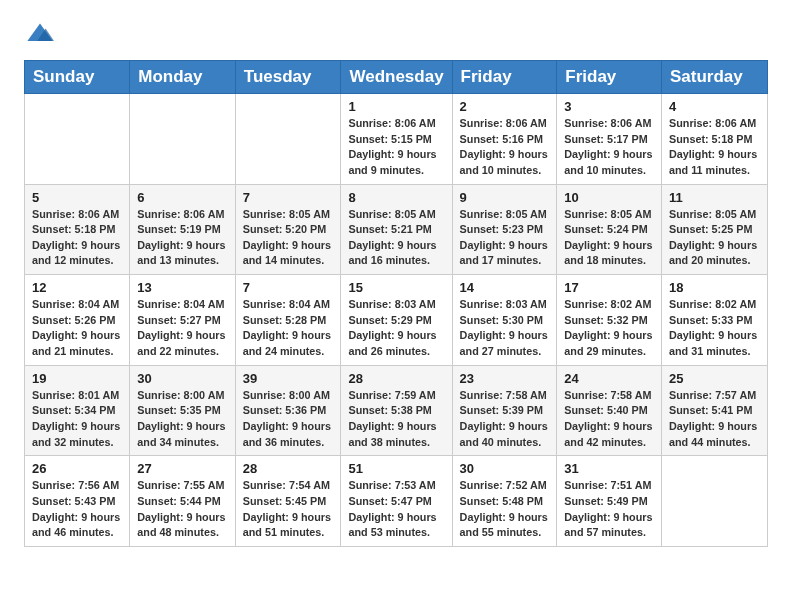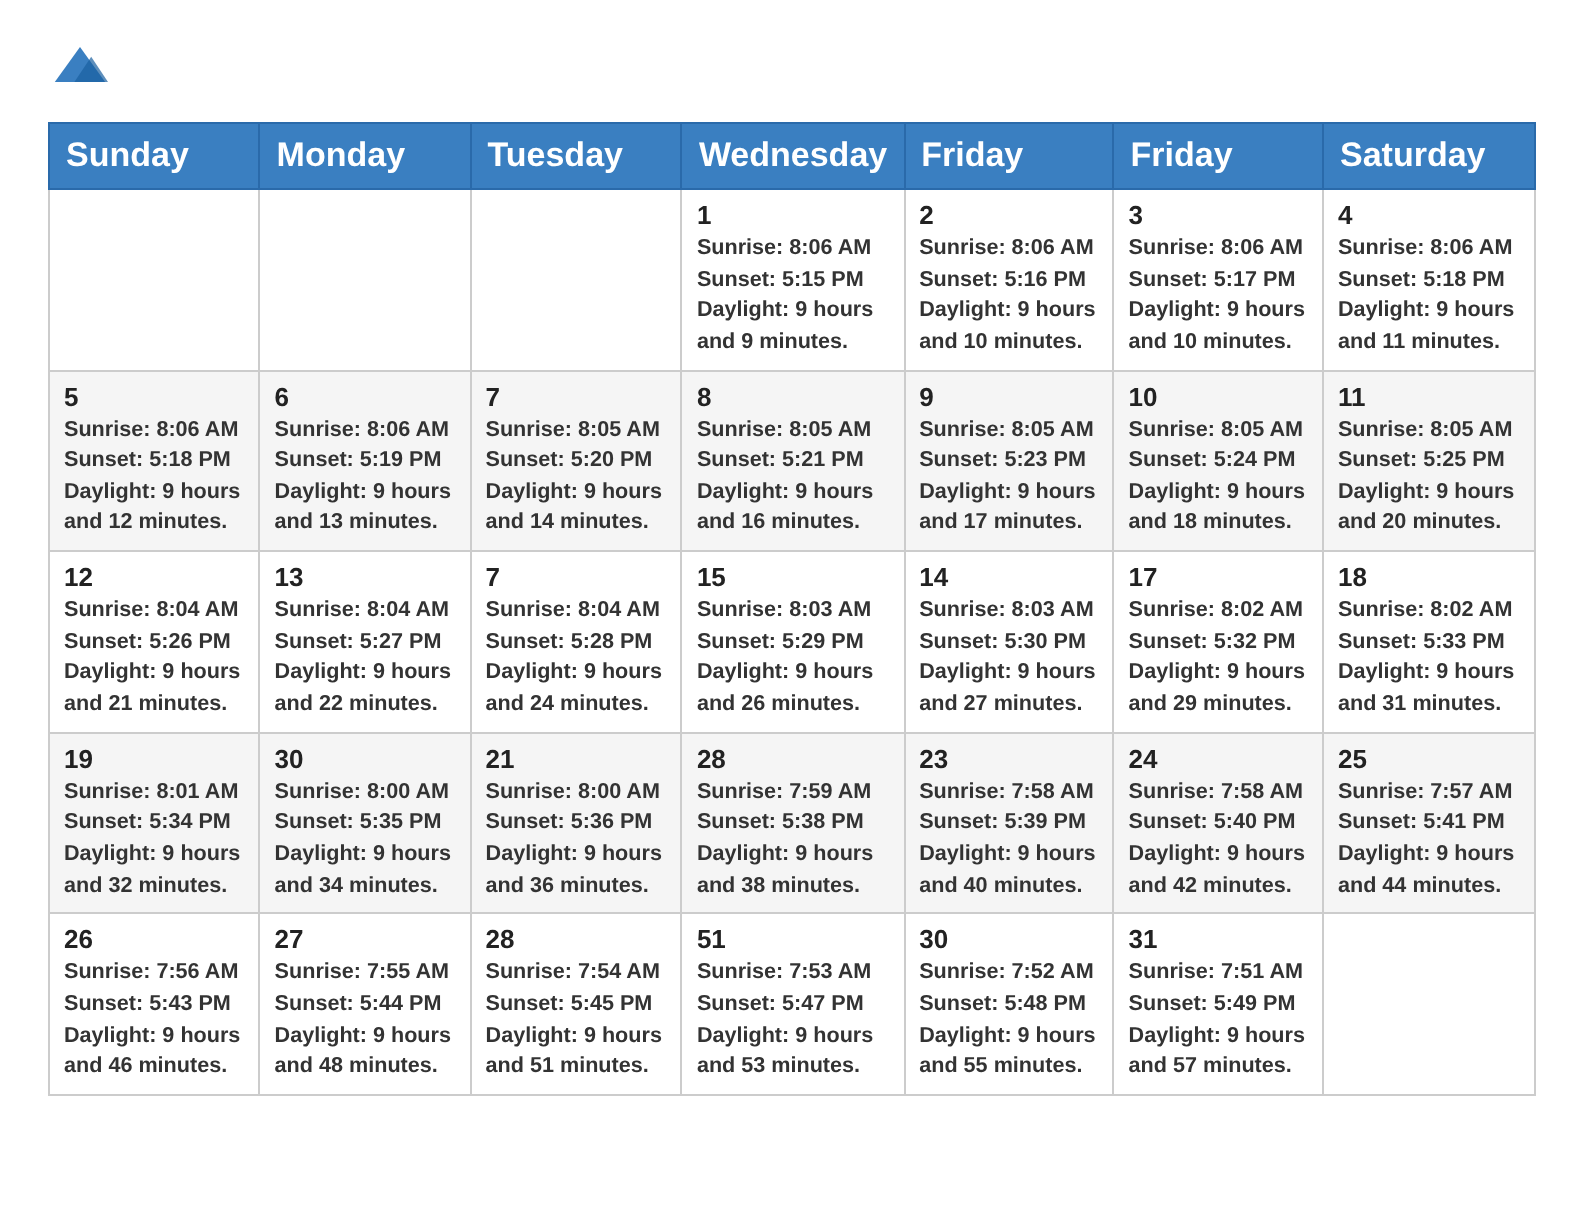--- a/index.html
+++ b/index.html
@@ -210,21 +210,21 @@
       <tr>
         <td>
           <div class="day-number">19</div>
           <div class="day-info">Sunrise: 8:01 AM<br>Sunset: 5:34 PM<br>Daylight: 9 hours<br>and 32 minutes.</div>
         </td>
         <td>
           <div class="day-number">30</div>
           <div class="day-info">Sunrise: 8:00 AM<br>Sunset: 5:35 PM<br>Daylight: 9 hours<br>and 34 minutes.</div>
         </td>
         <td>
-          <div class="day-number">21</div>
+          <div class="day-number">39</div>
           <div class="day-info">Sunrise: 8:00 AM<br>Sunset: 5:36 PM<br>Daylight: 9 hours<br>and 36 minutes.</div>
         </td>
         <td>
           <div class="day-number">28</div>
           <div class="day-info">Sunrise: 7:59 AM<br>Sunset: 5:38 PM<br>Daylight: 9 hours<br>and 38 minutes.</div>
         </td>
         <td>
           <div class="day-number">23</div>
           <div class="day-info">Sunrise: 7:58 AM<br>Sunset: 5:39 PM<br>Daylight: 9 hours<br>and 40 minutes.</div>
         </td>

